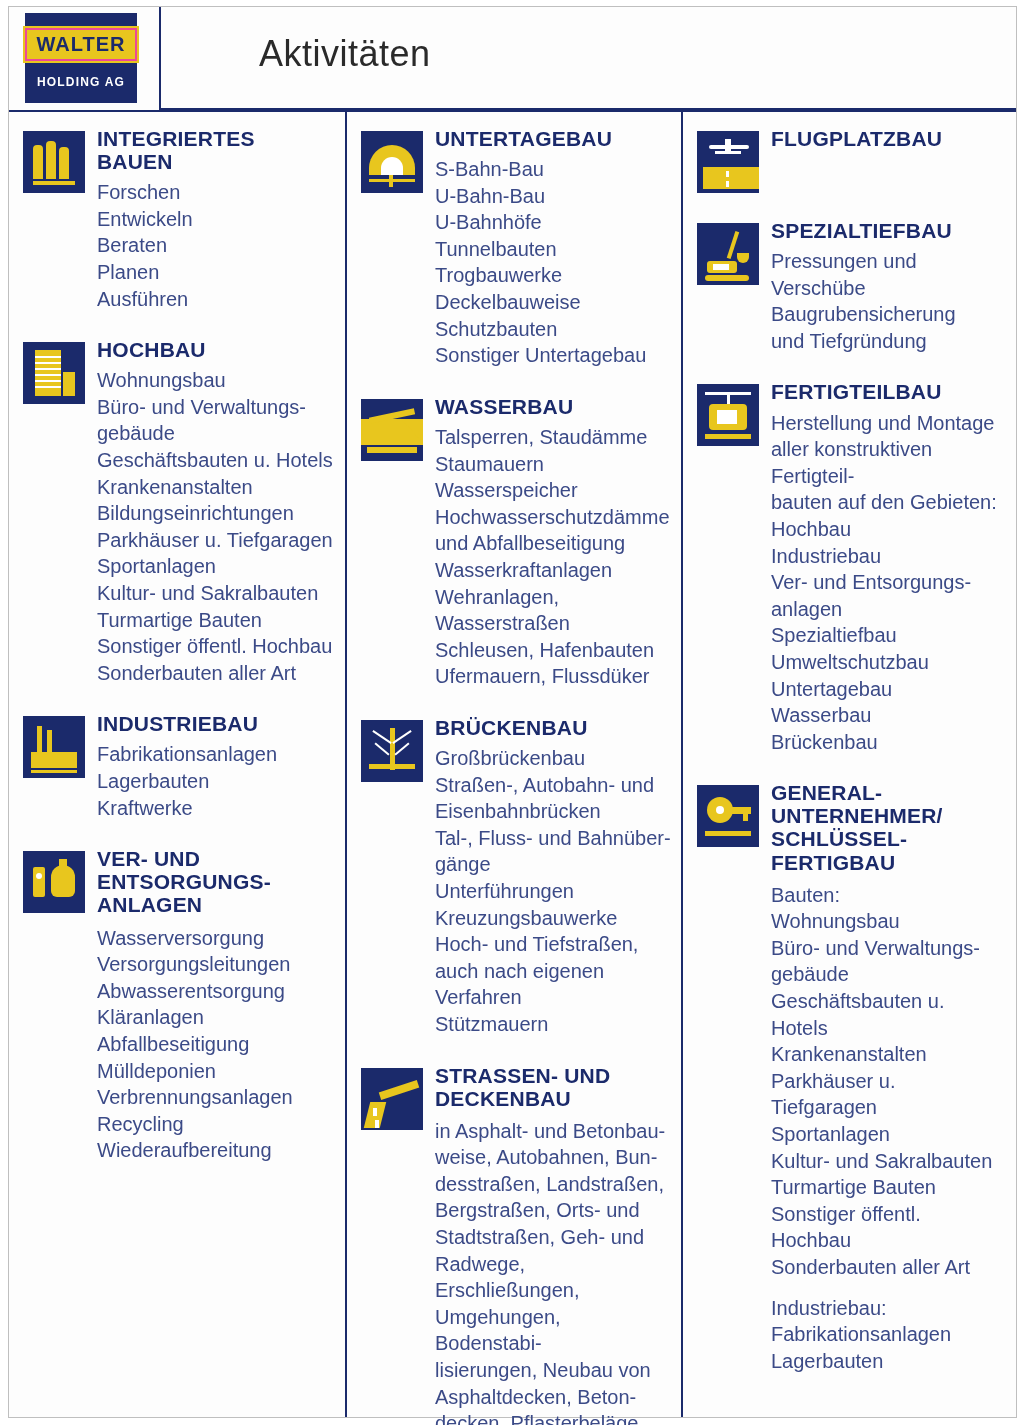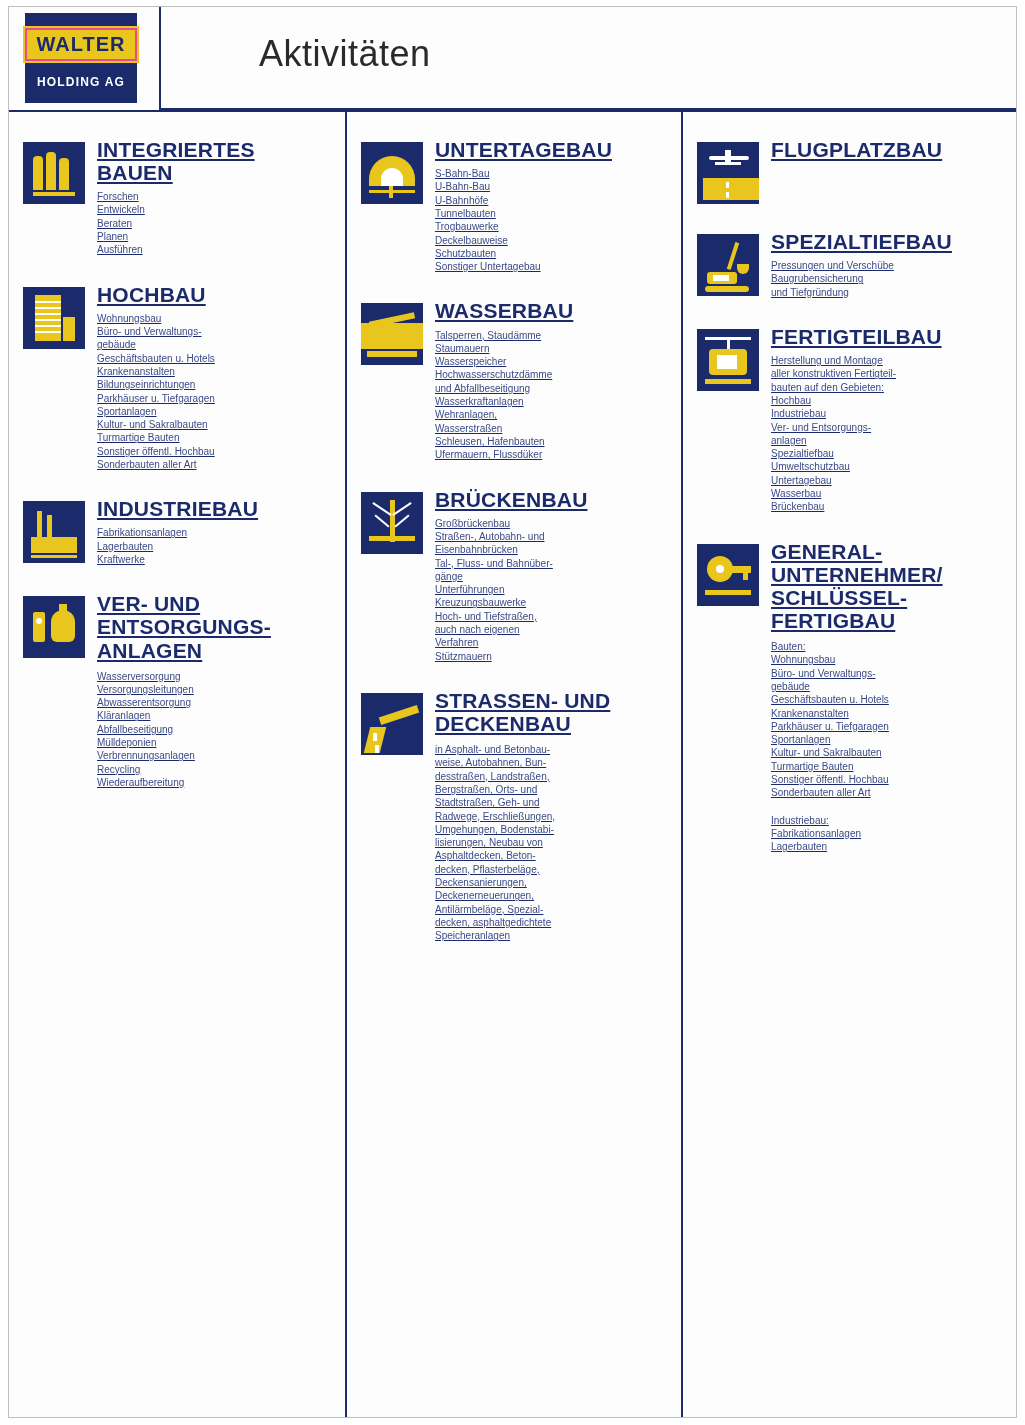--- a/index.html
+++ b/index.html
@@ -88,23 +88,22 @@
   }
   
   .columns {
     display: flex;
     padding: 0;
     height: calc(100% - 105px);
     box-sizing: border-box;
   }
   .col {
     box-sizing: border-box;
-    padding: 26px 10px 0 14px;
+    padding: 15px 10px 0 14px;
     position: relative;
-    text-decoration: underline;
   }
   .col-1 { width: 336px; }
   .col-2 { width: 336px; border-left: 2px solid #1b2a6b; }
   .col-3 { width: 333px; border-left: 2px solid #1b2a6b; }
 
   .block {
     display: flex;
     margin-bottom: 26px;
     align-items: flex-start;
   }
@@ -123,21 +122,21 @@
     font-size: 21px;
     font-weight: bold;
     color: #1b2a6b;
     line-height: 1.1;
     letter-spacing: 0.2px;
     margin: 0 0 6px 0;
     text-transform: uppercase;
   }
   .block-title.tight { margin-bottom: 8px; }
   .item-list {
-    font-size: 10px;
+    font-size: 20px;
     line-height: 1.33;
     color: #3b4a87;
   }
   .item-list div { white-space: pre-wrap; }
   .gap { height: 14px; }
 
   
   .y { background: #e8c61e; position: absolute; }
   .w { background: #ffffff; position: absolute; }
 </style>

